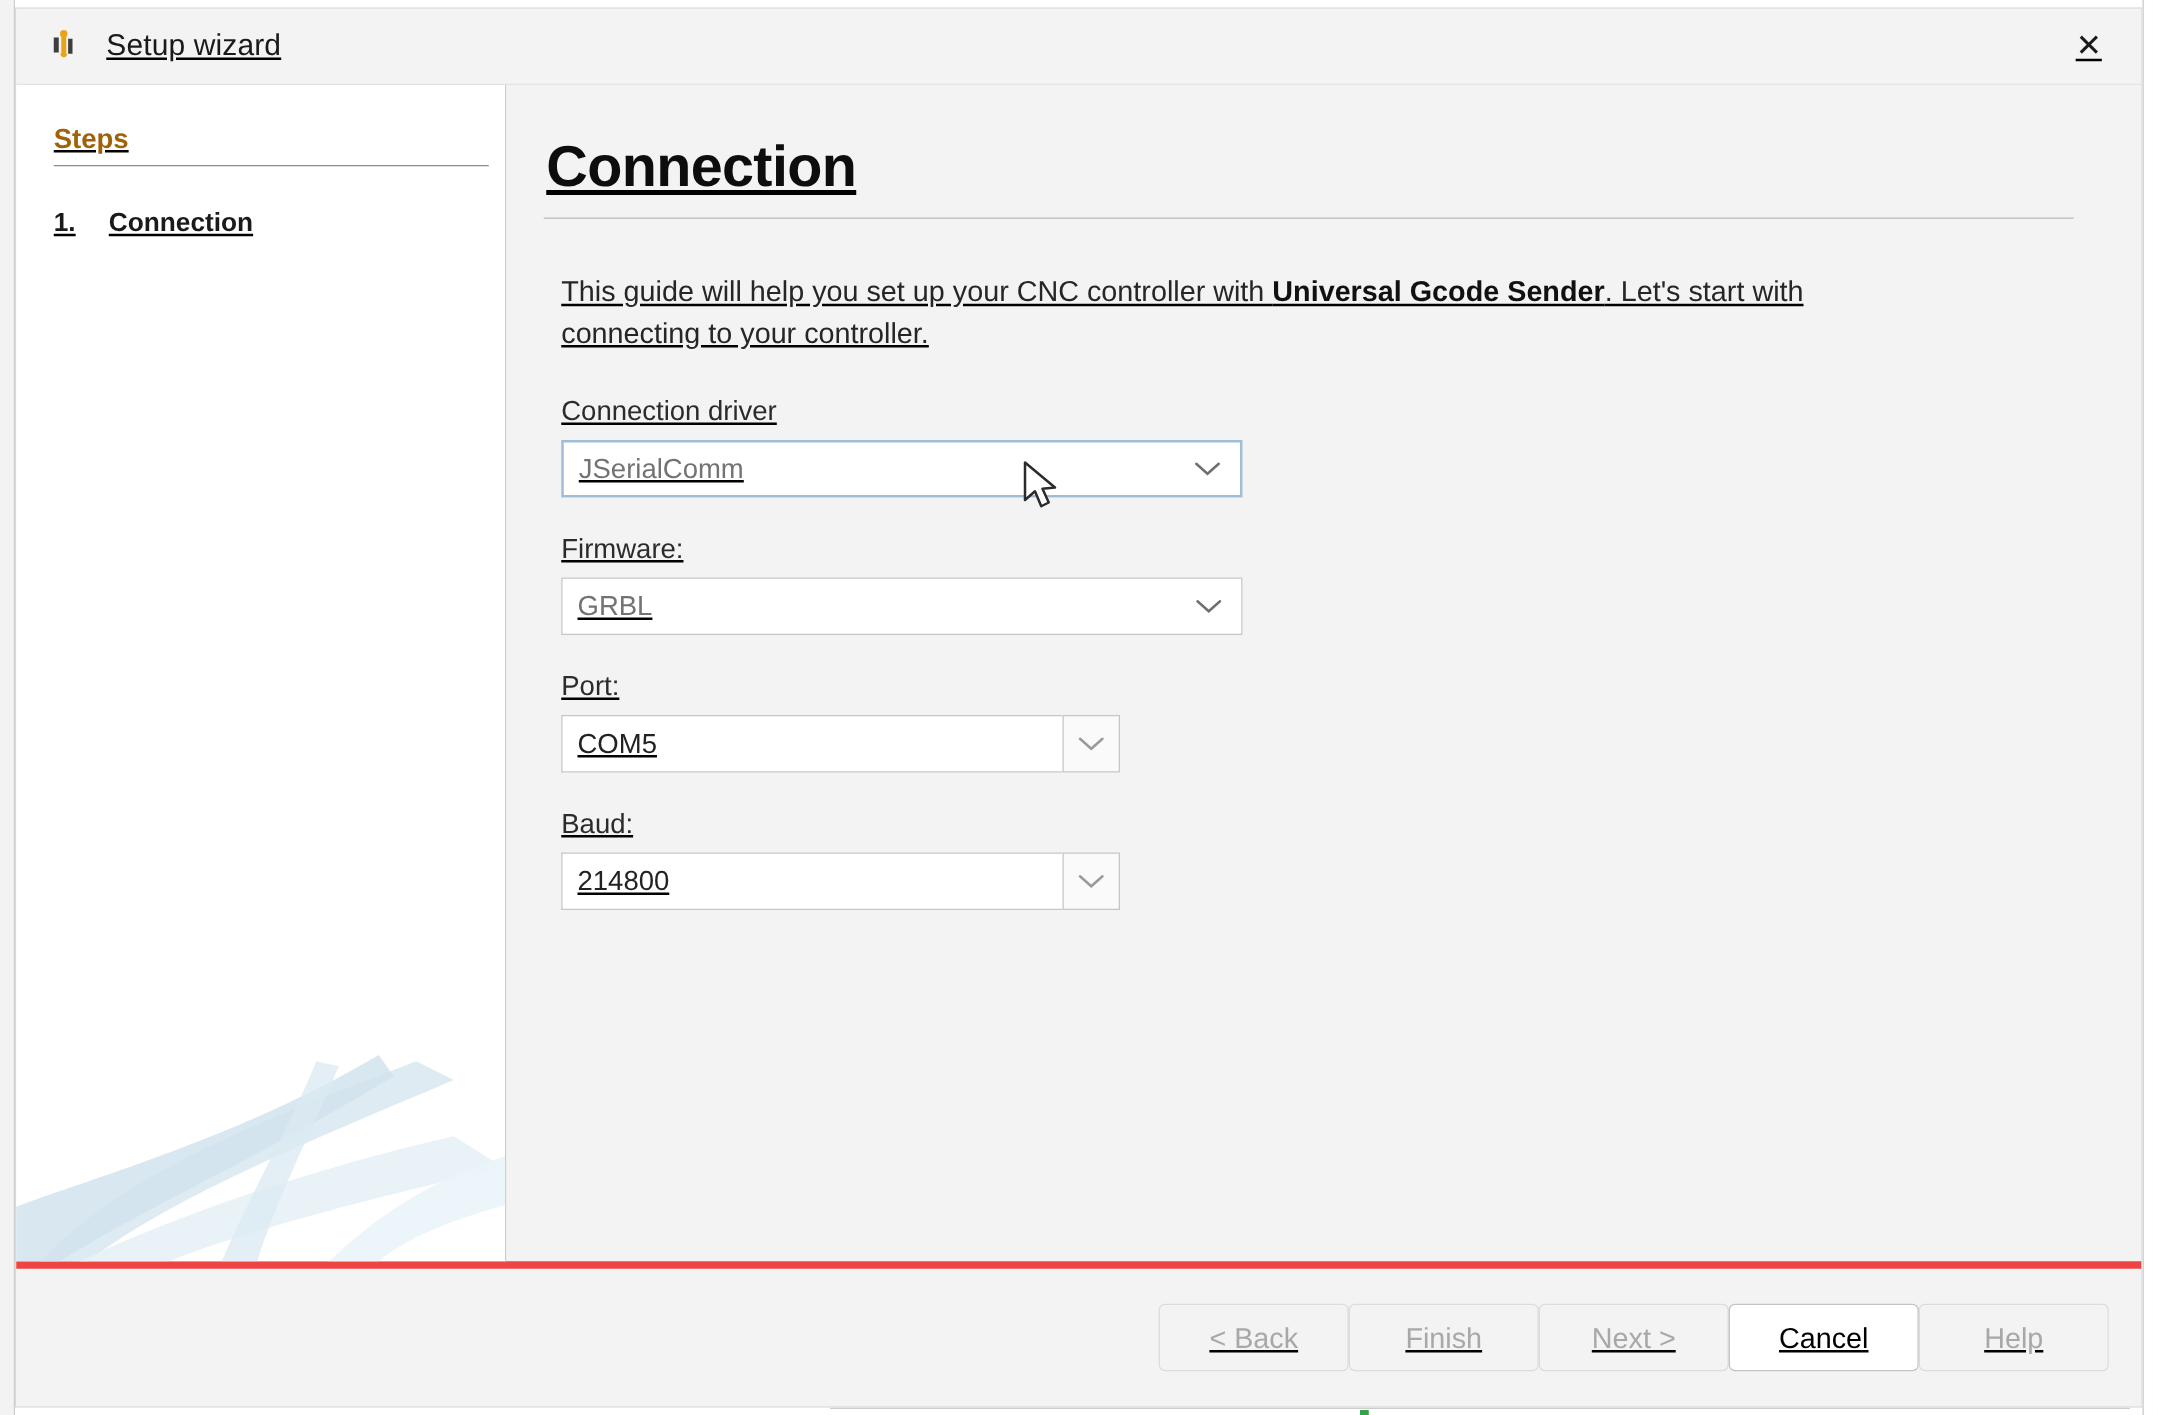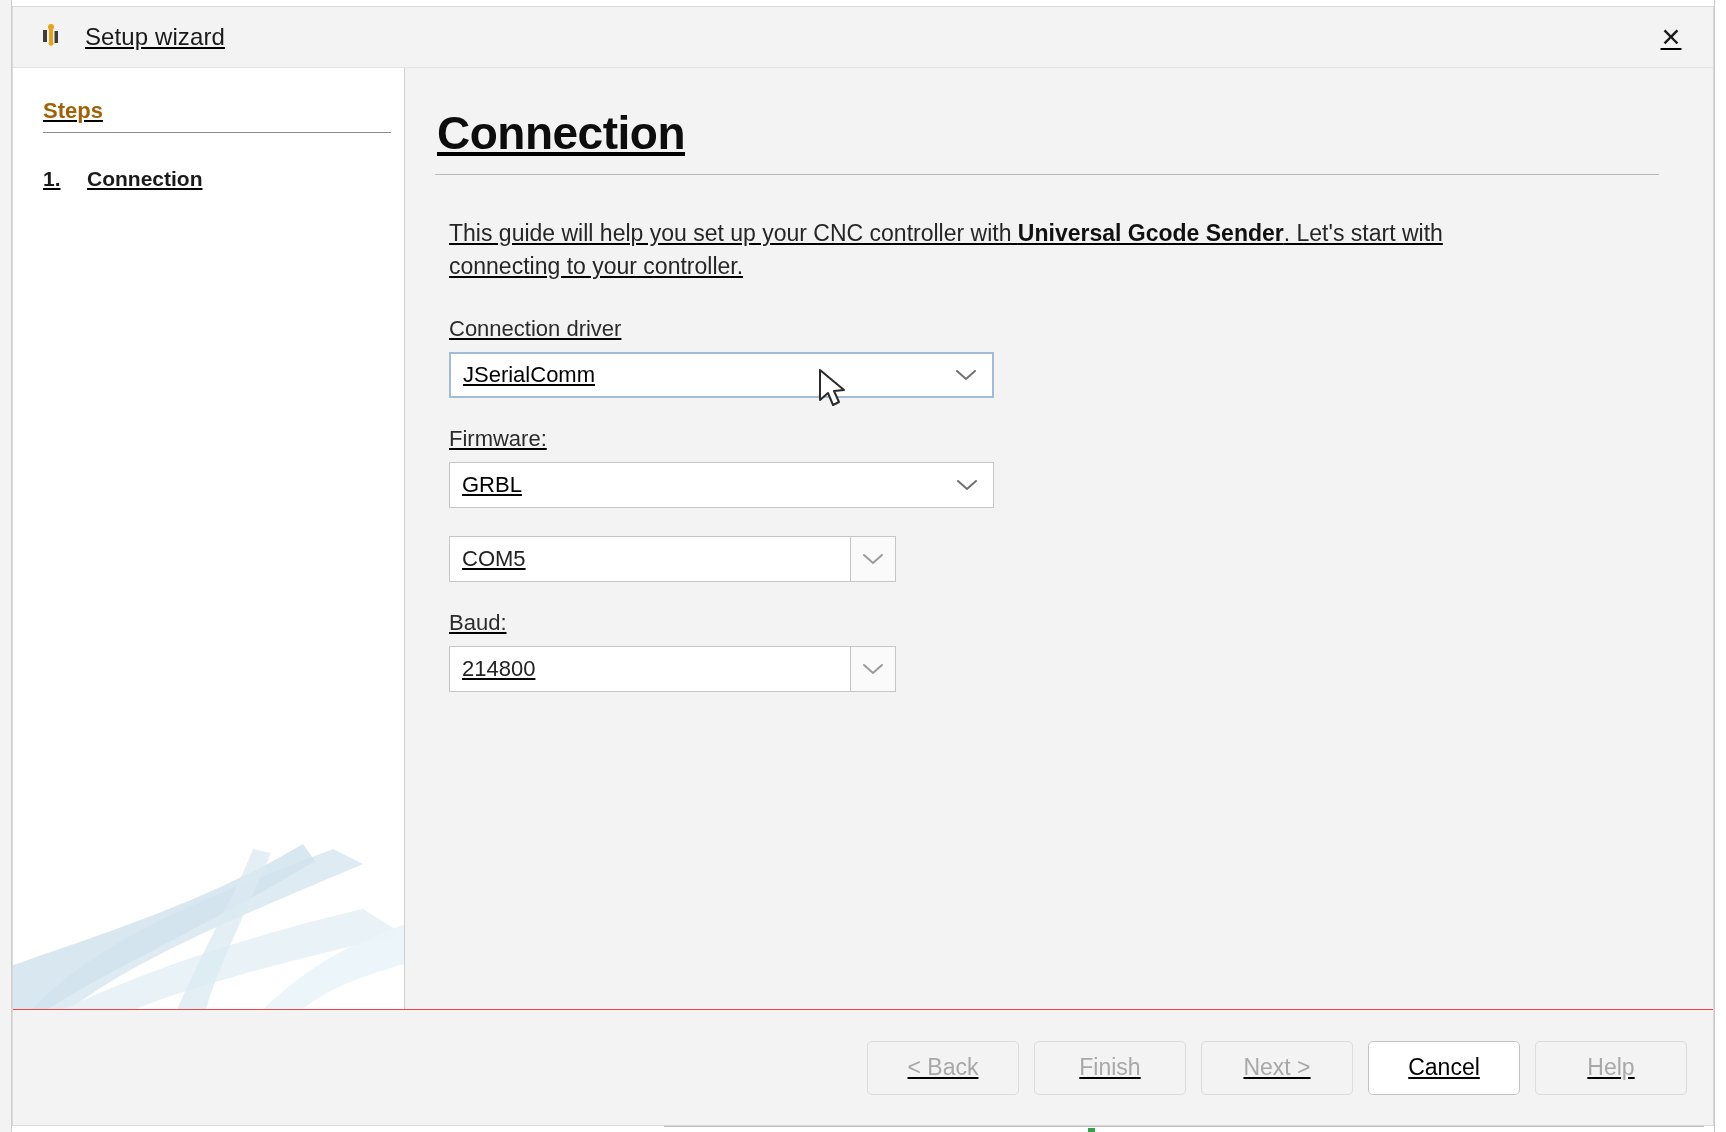--- a/index.html
+++ b/index.html
@@ -204,21 +204,21 @@
     display: flex;
     align-items: center;
     position: relative;
   }
   .combo.focused {
     border: 2px solid #9fbdd8;
   }
   .combo .combo-value {
     flex: 1 1 auto;
     font-size: 22px;
-    color: #000000;
+    color: #737373;
     padding-left: 12px;
     white-space: nowrap;
     overflow: hidden;
   }
   .combo .chev {
     width: 52px;
     flex: 0 0 52px;
     display: flex;
     align-items: center;
     justify-content: center;
@@ -271,27 +271,26 @@
     color: #242424;
     font-family: "Liberation Sans", sans-serif;
     cursor: default;
   }
 
   
   .footer {
     flex: 0 0 116px;
     height: 116px;
     background: #f3f3f3;
-    border-top: 1px solid #ef4444;
+    border-top: 6px solid #ef4444;
     box-sizing: border-box;
     display: flex;
     align-items: center;
     justify-content: flex-end;
     padding-right: 26px;
-    gap: 15px;
   }
   .fbtn {
     width: 152px;
     height: 54px;
     border: 1px solid #dcdcdc;
     border-radius: 5px;
     background: #f3f3f3;
     box-sizing: border-box;
     display: flex;
     align-items: center;
@@ -372,20 +371,21 @@
       <div class="field-label">Firmware:</div>
       <div class="combo">
         <span class="combo-value">GRBL</span>
         <span class="chev">
           <svg class="chev-svg" width="22" height="14" viewBox="0 0 22 14">
               <path d="M2 3 L11 11 L20 3" stroke="#6f6f6f" stroke-width="2" fill="none" stroke-linecap="round"></path>
             </svg>
         </span>
       </div>
 
+      <div class="field-label">Port:</div>
       <div class="combo-split">
         <span class="editor">COM5</span>
         <span class="arrow-btn">
           <svg class="chev-svg" width="22" height="14" viewBox="0 0 22 14">
               <path d="M2 3 L11 11 L20 3" stroke="#9a9a9a" stroke-width="2" fill="none" stroke-linecap="round"></path>
             </svg>
         </span>
       </div>
 
       <div class="field-label">Baud:</div>

